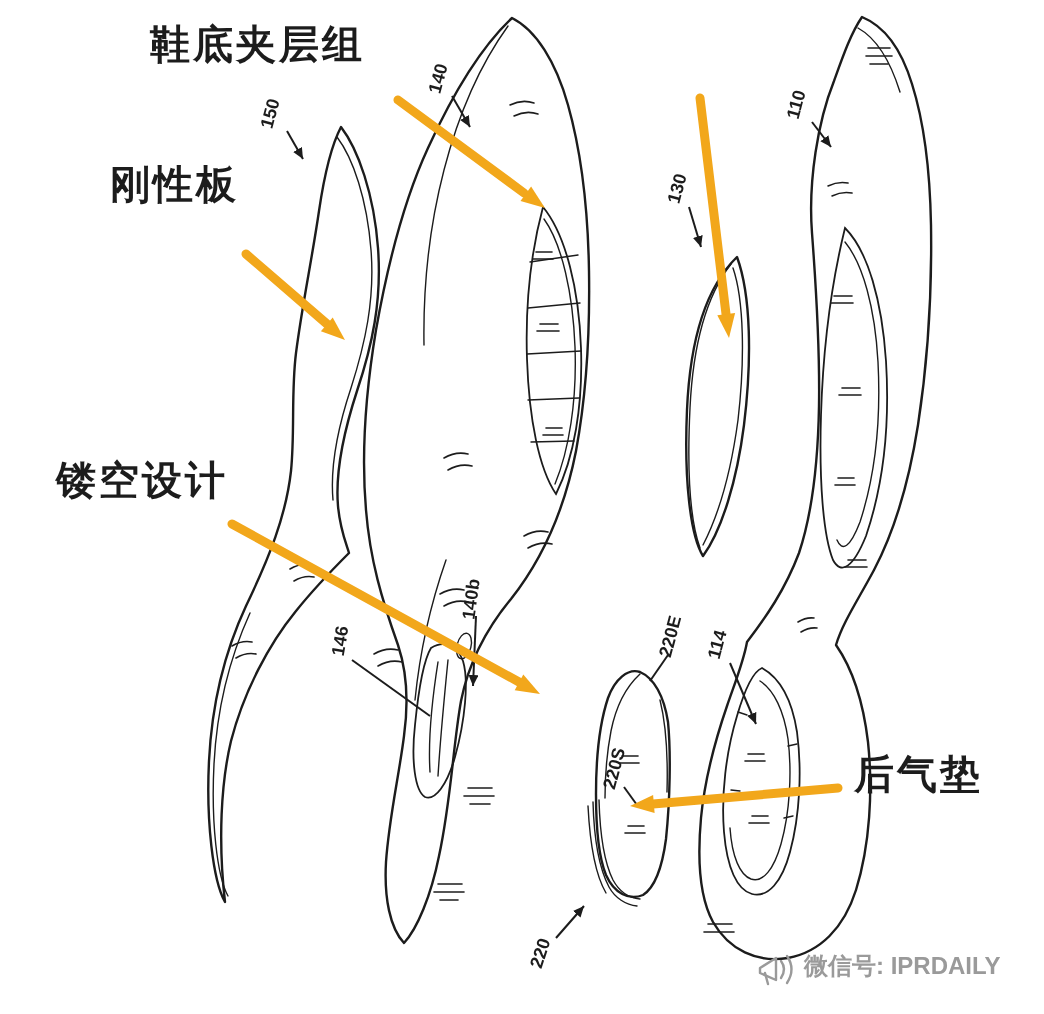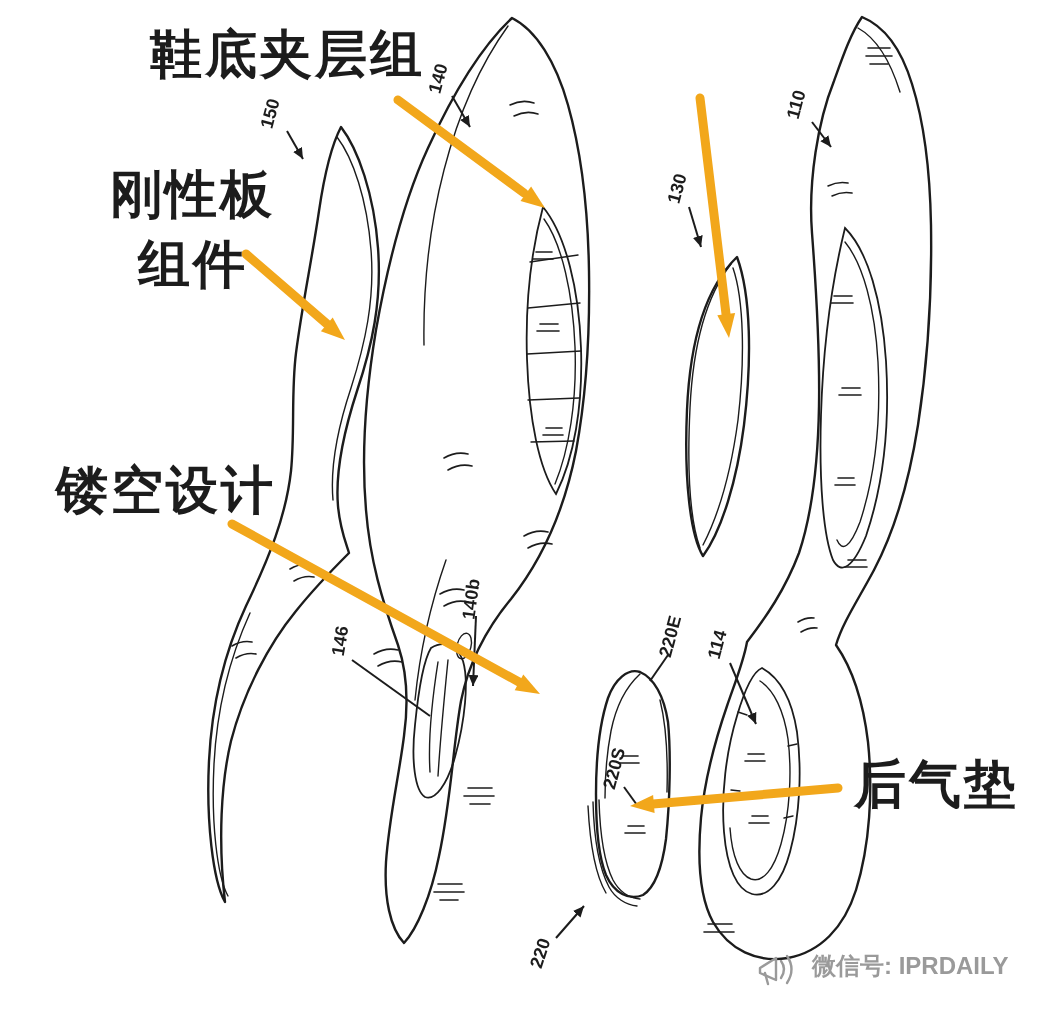--- a/index.html
+++ b/index.html
@@ -19,25 +19,25 @@
   .line{fill:none;stroke:var(--c-ink);stroke-width:1.8;stroke-linecap:round;}
   .thin{fill:none;stroke:var(--c-ink);stroke-width:1.4;stroke-linecap:round;}
   .hatch{fill:none;stroke:var(--c-ink);stroke-width:1.6;stroke-linecap:round;}
   .leader{fill:none;stroke:var(--c-ink);stroke-width:2;}
   .accent{fill:none;stroke:var(--c-accent);stroke-width:9;stroke-linecap:round;}
   .accent-head{fill:var(--c-accent);stroke:none;}
   .ink-fill{fill:var(--c-ink);}
   .refnum{font:600 18px "Liberation Sans",sans-serif;fill:var(--c-ink);}
   .cjk-label{
     position:absolute;color:var(--c-ink);
-    font-size:52px;font-weight:600;letter-spacing:3px;line-height:1.1;
-    white-space:nowrap;font-family:Liberation Sans, sans-serif;
+    font-size:40px;font-weight:600;letter-spacing:3px;line-height:1.1;
+    white-space:nowrap;font-family:Liberation Mono, monospace;
   }
   .watermark{
-    position:absolute;left:754px;top:942px;display:flex;align-items:center;gap:14px;
+    position:absolute;left:754px;top:942px;display:flex;align-items:center;gap:6px;
     color:var(--c-watermark);font-size:24px;font-weight:700;
   }
   .wm-icon{display:block;}
 </style>
 </head>
 <body>
 
 <div class="stage">
 
   <svg class="fig" width="1044" height="1014" viewBox="0 0 1044 1014">
@@ -198,21 +198,20 @@
       <line class="accent" x1="232" y1="524" x2="519" y2="682"></line>
       <polygon class="accent-head" points="540,694 514.7,690.3 523.3,674.5"></polygon>
 
       <line class="accent" x1="838" y1="788" x2="653" y2="804"></line>
       <polygon class="accent-head" points="630,806 653.1,795 654.6,813"></polygon>
     </g>
   </svg>
 
   <div class="cjk-label" style="left:150px;top:26px">鞋底夹层组</div>
   <div class="cjk-label" style="left:110px;top:166px">刚性板</div>
-  <div class="cjk-label" style="left:138px;top:236px">组件</div>
   <div class="cjk-label" style="left:854px;top:756px">后气垫</div>
   <div class="cjk-label" style="left:56px;top:462px">镂空设计</div>
 
   <div class="watermark">
     <svg class="wm-icon" width="44" height="48" viewBox="0 0 44 48">
       <g fill="none" stroke="#9a9a9a" stroke-width="2.4" stroke-linejoin="round" stroke-linecap="round">
         <path d="M 6,26 L 22,16 L 22,38 L 6,31 Z"></path>
         <path d="M 27,19 q 6,8 0,17"></path>
         <path d="M 33,14 q 9,13 0,27"></path>
         <path d="M 11,31 l 3,11"></path>

